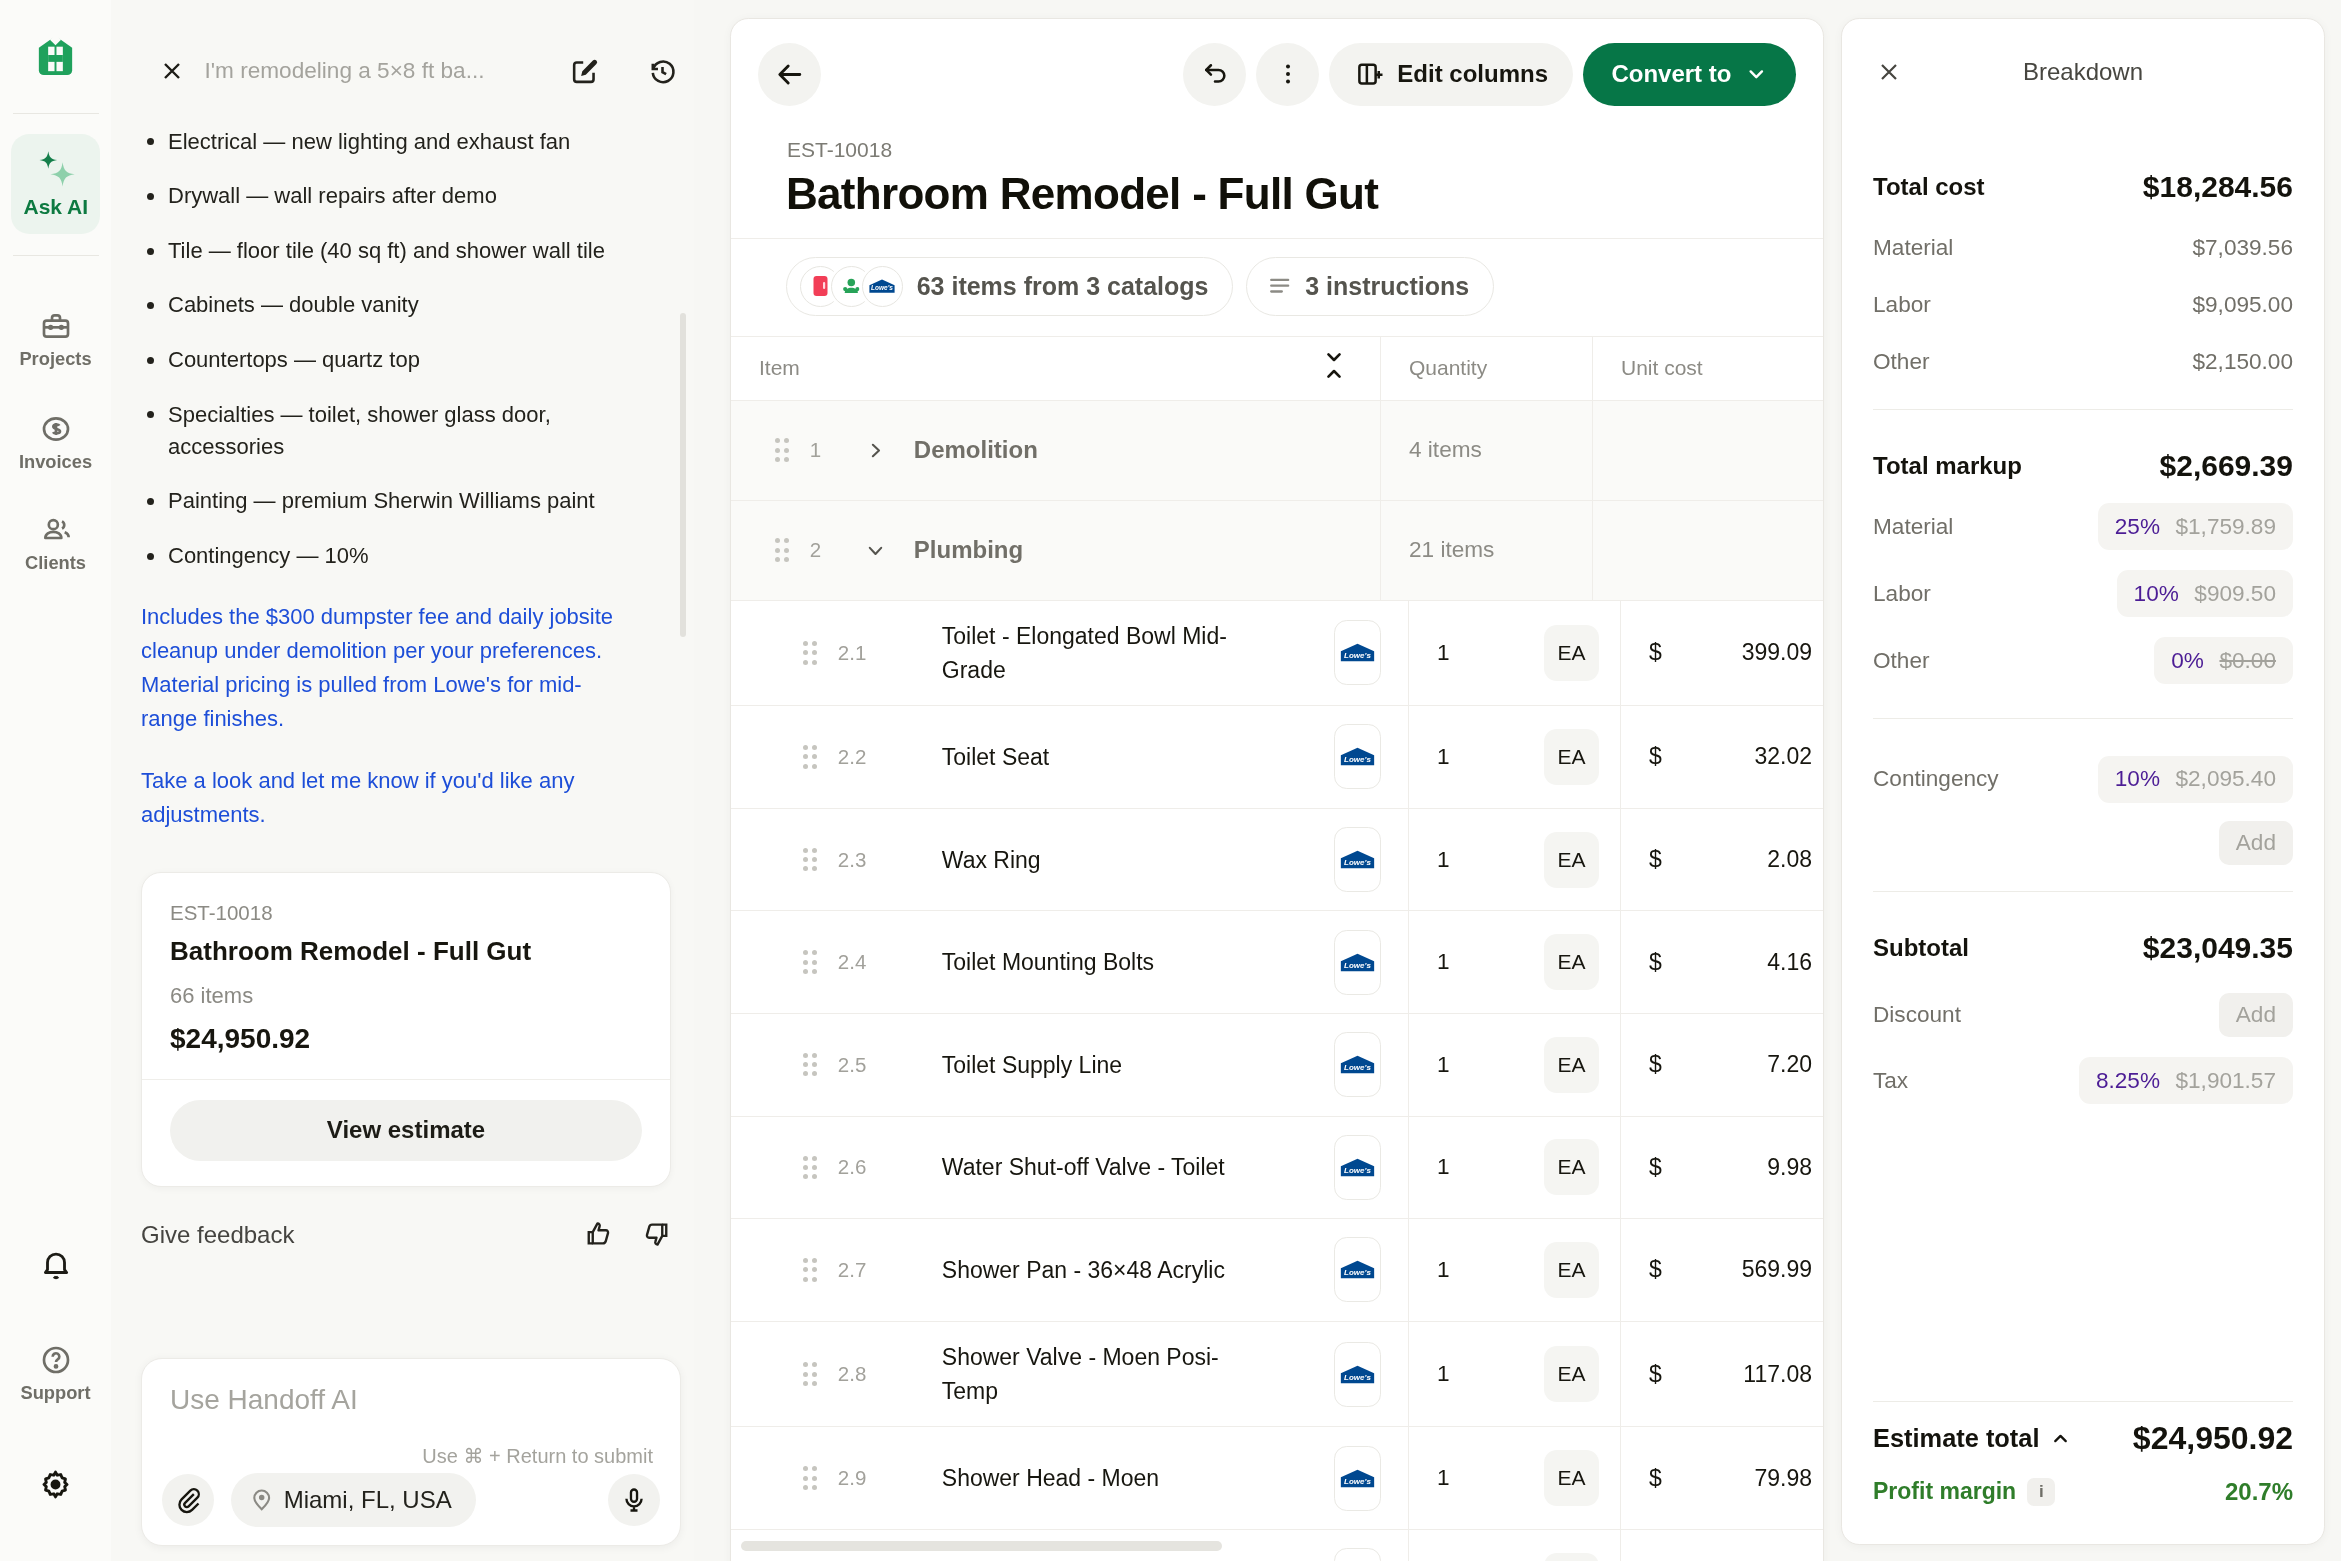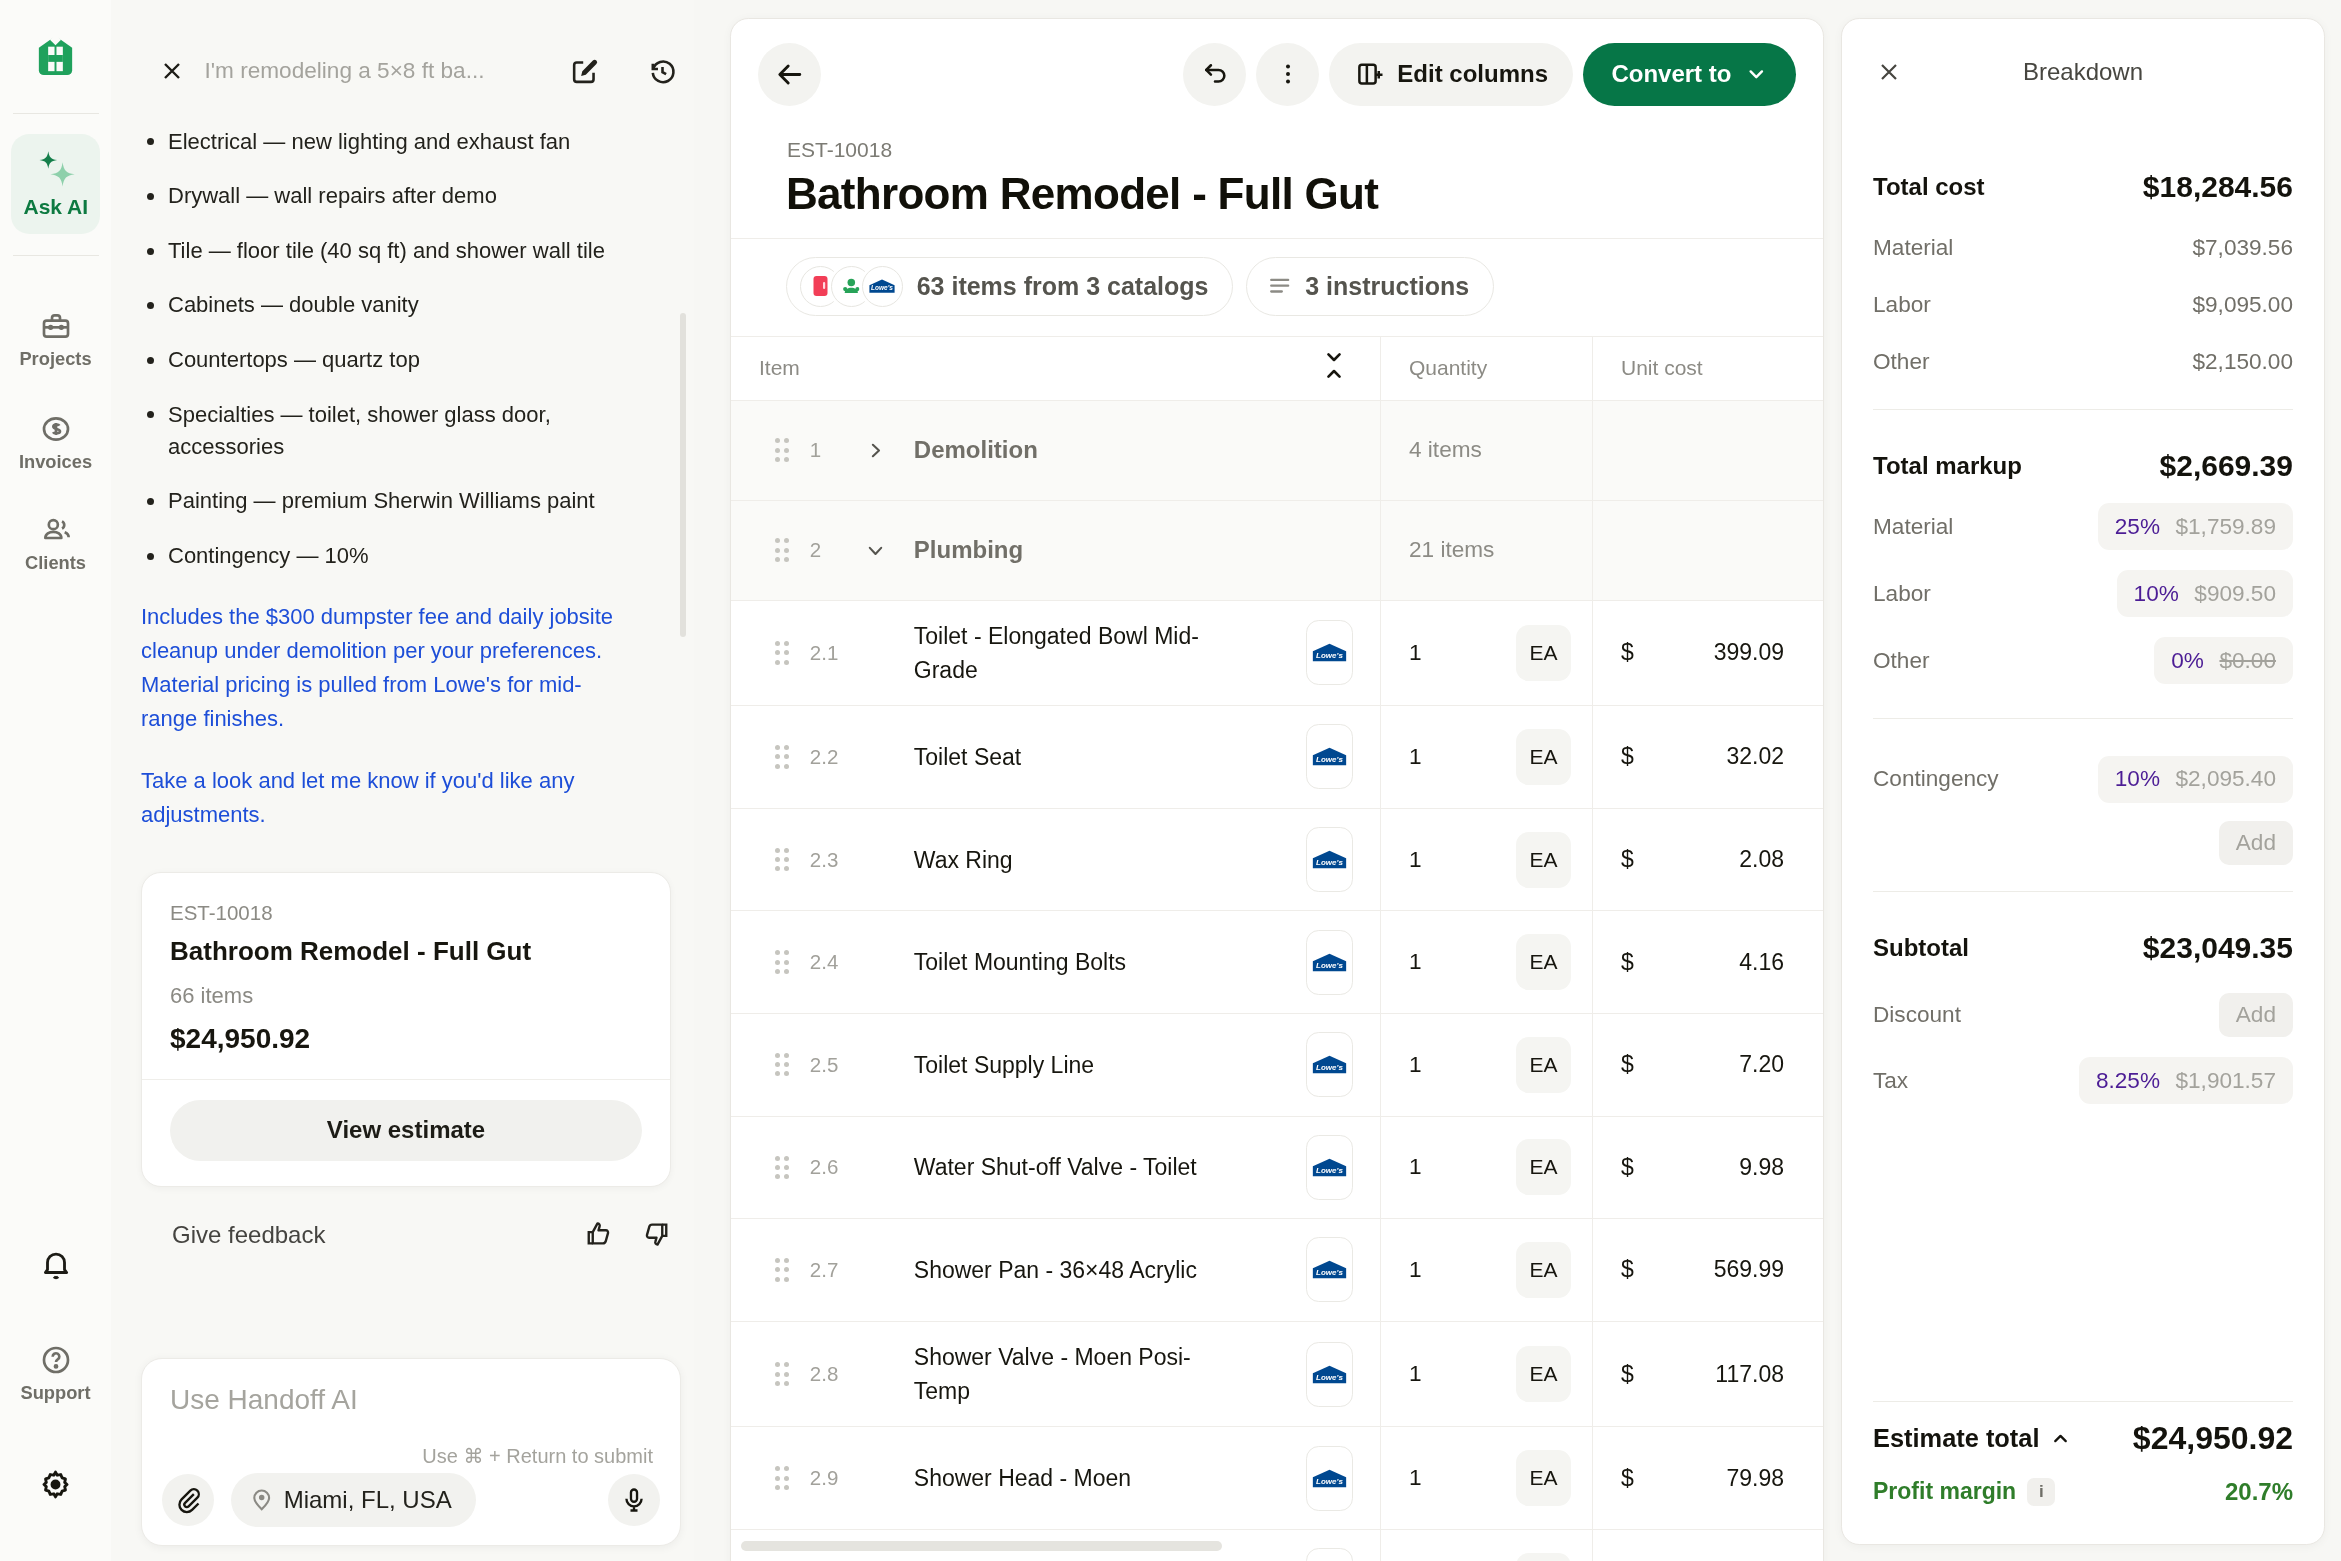--- a/index.html
+++ b/index.html
@@ -37,21 +37,21 @@
               box-shadow:0 1.4px 7px rgba(0,0,0,0.04); overflow:hidden; }
   .est-card-top { padding:28px 28px 24px 28px; border-bottom:0.7px solid #efeeea; }
   .est-code { font-size:20.5px; color:#8b8a84; }
   .est-name { font-size:26px; font-weight:bold; color:#17160f; margin-top:11.3px; }
   .est-items { font-size:22px; color:#8b8a84; margin-top:15.5px; }
   .est-total { font-size:28px; font-weight:bold; color:#17160f; margin-top:14px; }
   .est-card-btnwrap { padding:20px 28px 25.4px 28px; }
   .view-est-btn { width:100%; height:61px; background:#f1f1ee; border:none; border-radius:705px;
                   font-family:inherit; font-size:24px; font-weight:bold; color:#1d1c16; cursor:pointer; }
   .feedback-row { display:flex; align-items:center; margin-top:32px; width:530px; }
-  .feedback-label { font-size:24px; color:#454440;margin-left:31px; }
+  .feedback-label { font-size:24px; color:#454440; }
   .fb-icons { margin-left:auto; display:flex; gap:27px; }
   .fb-icon { cursor:pointer; }
 
   .ai-input { position:absolute; left:30px; top:1358px; width:540px; height:188px; background:#ffffff;
               border:0.7px solid #ecebe7; border-radius:21px; box-shadow:0 1.4px 8.5px rgba(0,0,0,0.05); padding:25.4px 24px 20px 28px; }
   .ai-input-ph { font-size:28px; color:#a5a49e; }
   .ai-input-hint { position:absolute; right:27px; top:85px; font-size:20px; color:#a4a39d; }
   .ai-input-row { position:absolute; left:20px; right:20px; bottom:18.3px; display:flex; align-items:center; gap:17px; }
   .circle-btn { width:52px; height:52px; border-radius:50%; background:#f2f2ef; display:flex; align-items:center; justify-content:center; cursor:pointer; border:none; }
   .loc-pill { height:54px; padding:0 24px 0 18.3px; background:#f2f2ef; border-radius:705px; display:flex; align-items:center; gap:9px; cursor:pointer; }
@@ -83,21 +83,21 @@
   
   .items-table { position:absolute; left:0; right:0; top:317px; }
   .trow { display:grid; grid-template-columns:649px 212px 232px; border-bottom:0.7px solid #efede9; }
   .thead { border-top:0.7px solid #efede9; height:65px; }
   .thead .cell { display:flex; align-items:center; font-size:21px; color:#8c8b85; }
   .cell-item { padding-left:28px; position:relative; }
   .cell-qty, .cell-cost { border-left:0.7px solid #efede9; padding-left:28px; }
   .collapse-icon { position:absolute; right:34px; top:50%; transform:translateY(-50%); cursor:pointer; }
   .group-row { background:#fafaf8; height:100px; }
   .group-row .cell-item { display:flex; align-items:center; gap:0; }
-  .item-row { background:#fff; }
+  .item-row { background:#fff;padding-left:28px; }
   .drag-handle { width:21px; display:flex; flex-wrap:wrap; gap:4.2px; width:18.3px; margin-left:15.5px; cursor:grab; flex:none; }
   .drag-handle i { width:5px; height:5px; border-radius:50%; background:#c6c5bf; }
   .row-num { width:55px; margin-left:17px; font-size:20.5px; color:#a2a19b; flex:none; }
   .grp-chev { width:49px; flex:none; display:flex; align-items:center; cursor:pointer; }
   .grp-name { font-size:24px; font-weight:bold; color:#716f68; }
   .grp-count { display:flex; align-items:center; font-size:22.6px; color:#8c8b85; }
   .item-row .cell-item { display:flex; align-items:center; padding-top:18.3px; padding-bottom:18.3px; min-height:75px; }
   .item-name { font-size:23px; line-height:34px; color:#17160f; max-width:303px; margin-left:49px; }
   .vendor-chip { margin-left:auto; margin-right:27px; width:47px; height:65px; border:0.7px solid #eae9e4; border-radius:12.7px;
                  background:#fff; display:flex; align-items:center; justify-content:center; flex:none; }

